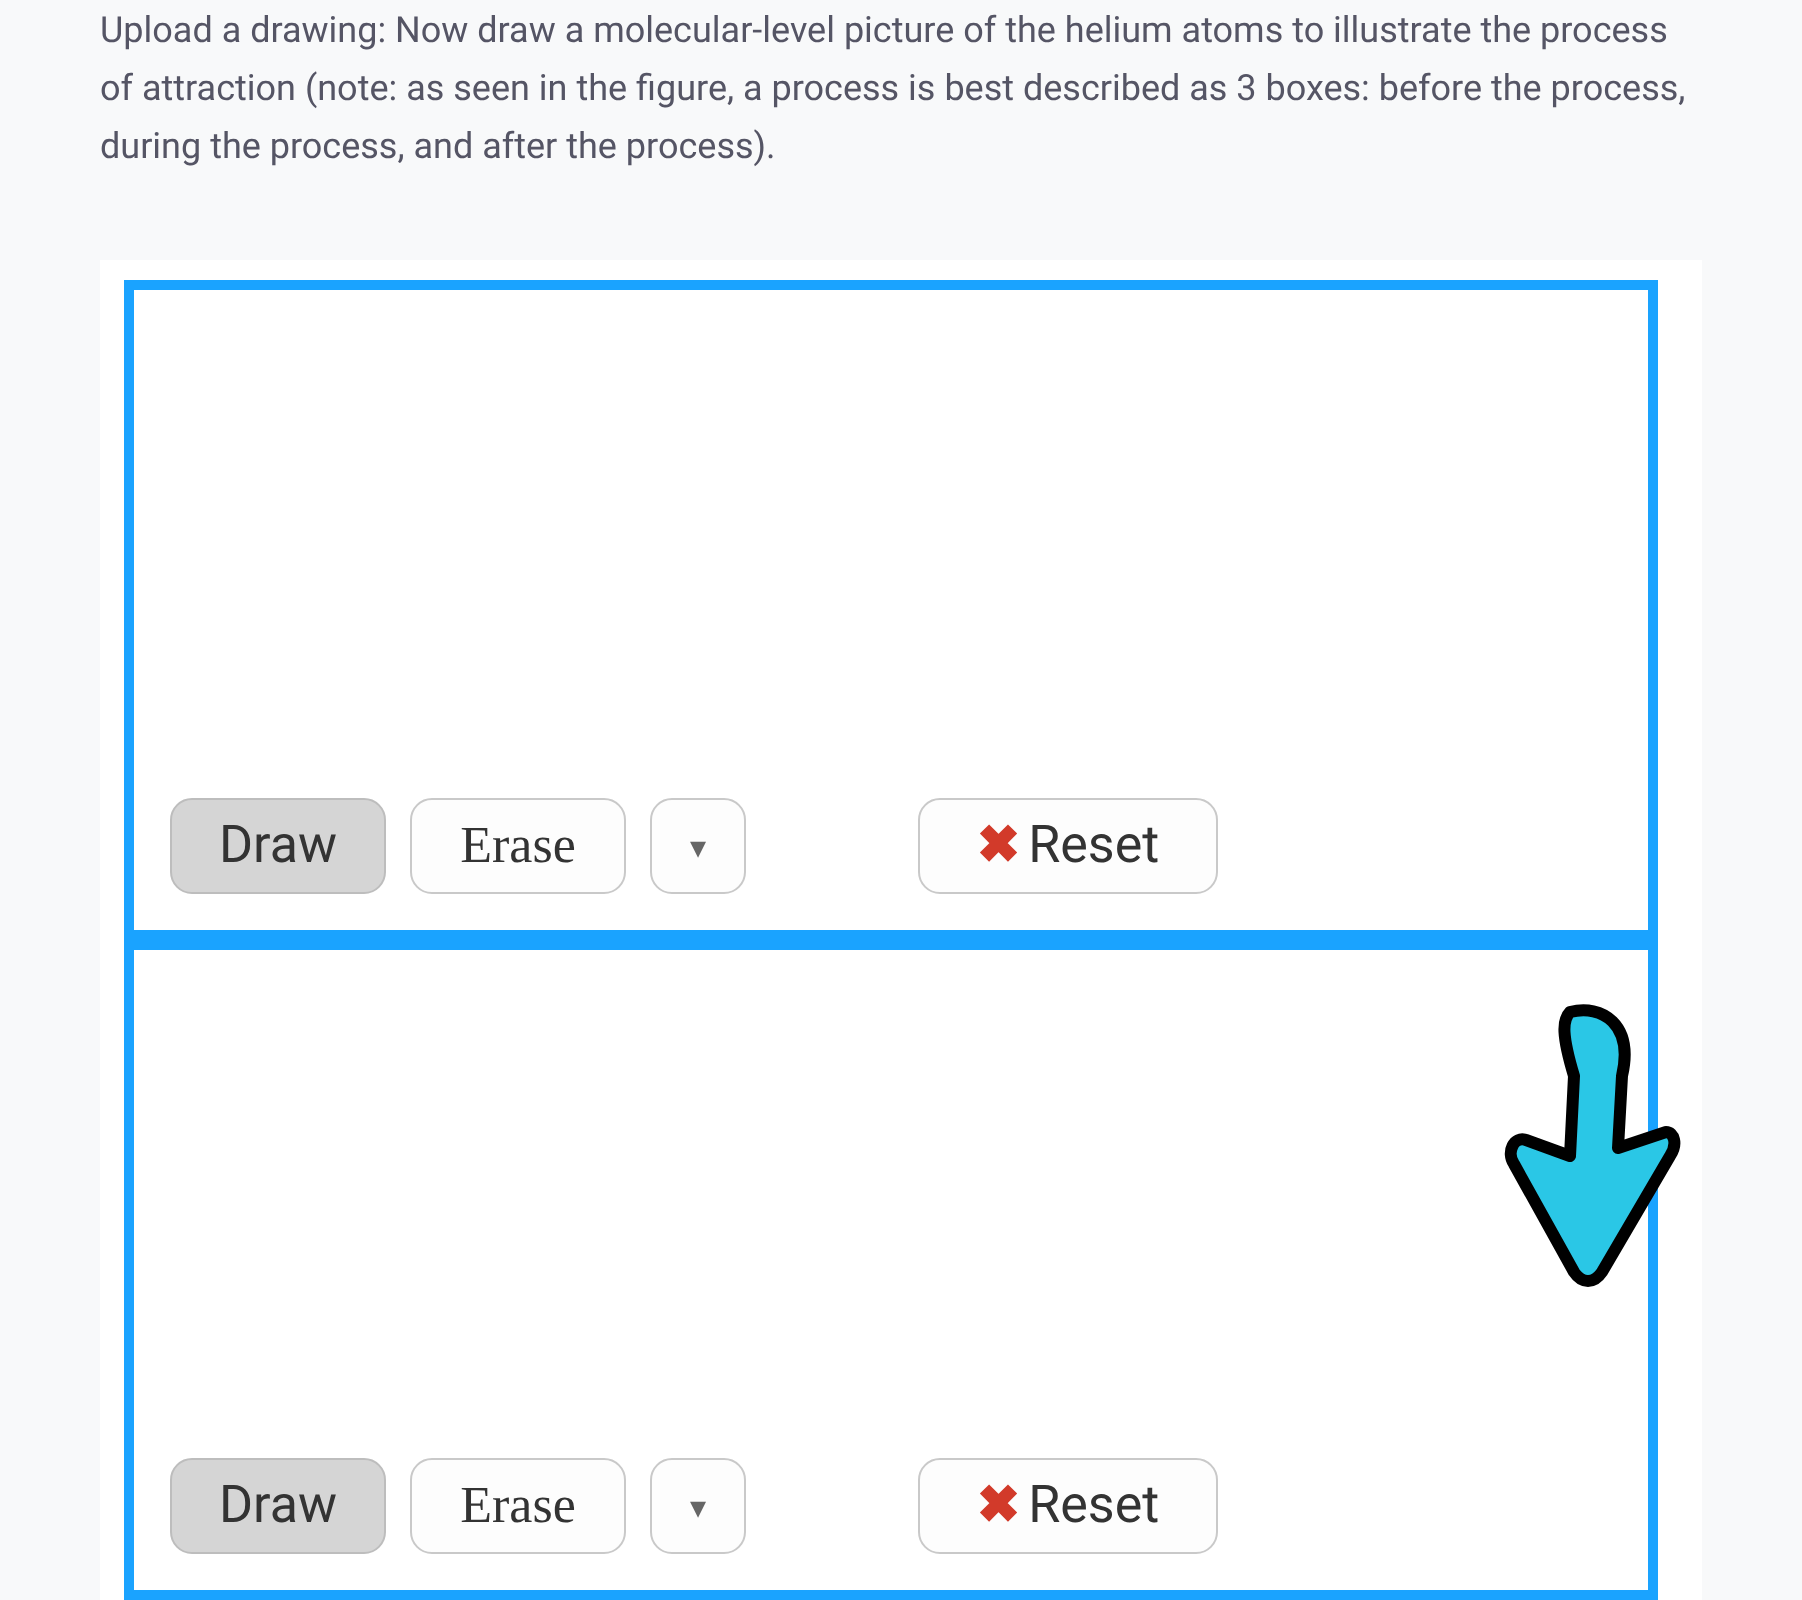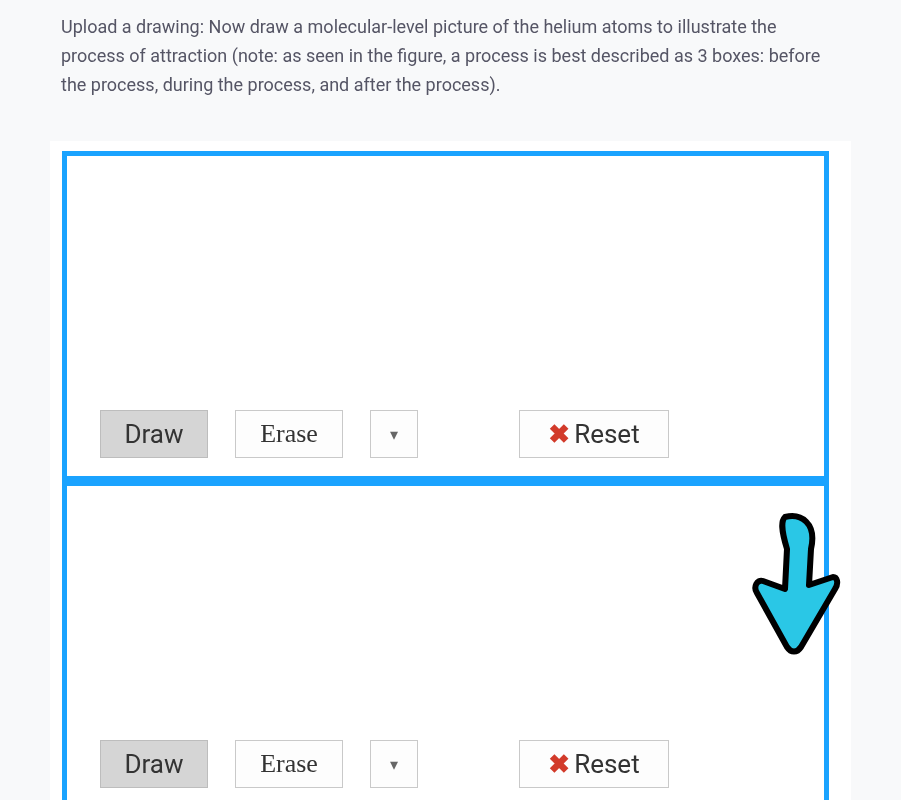--- a/index.html
+++ b/index.html
@@ -13,21 +13,21 @@
   .page {
     width: 901px;
     min-height: 800px;
     padding: 0 50px;
     position: relative;
   }
   .instruction {
     font-size: 18px;
     line-height: 1.6;
     color: #555565;
-    margin: 11px;
+    margin: 0;
     padding-top: 2px;
   }
   .canvas-area {
     margin-top: 42px;
     padding: 10px 22px 0 12px;
     background: #ffffff;
     position: relative;
   }
   .draw-panel {
     border: 5px solid #1aa3ff;
@@ -45,28 +45,27 @@
     display: flex;
     align-items: center;
     gap: 12px;
   }
   .btn {
     font-family: inherit;
     display: inline-flex;
     align-items: center;
     justify-content: center;
     height: 48px;
-    border-radius: 0;
+    border-radius: 11px;
     font-size: 26px;
     color: #333;
     padding: 0 18px;
     border: 1px solid #c9c9c9;
     background: #fdfdfd;
     cursor: pointer;
-    margin-left: 15px;
   }
   .btn-draw {
     background: #d5d5d5;
     border: 1px solid #bdbdbd;
     min-width: 108px;
   }
   .btn-erase {
     min-width: 108px;
     font-family: Liberation Serif, serif;
   }

